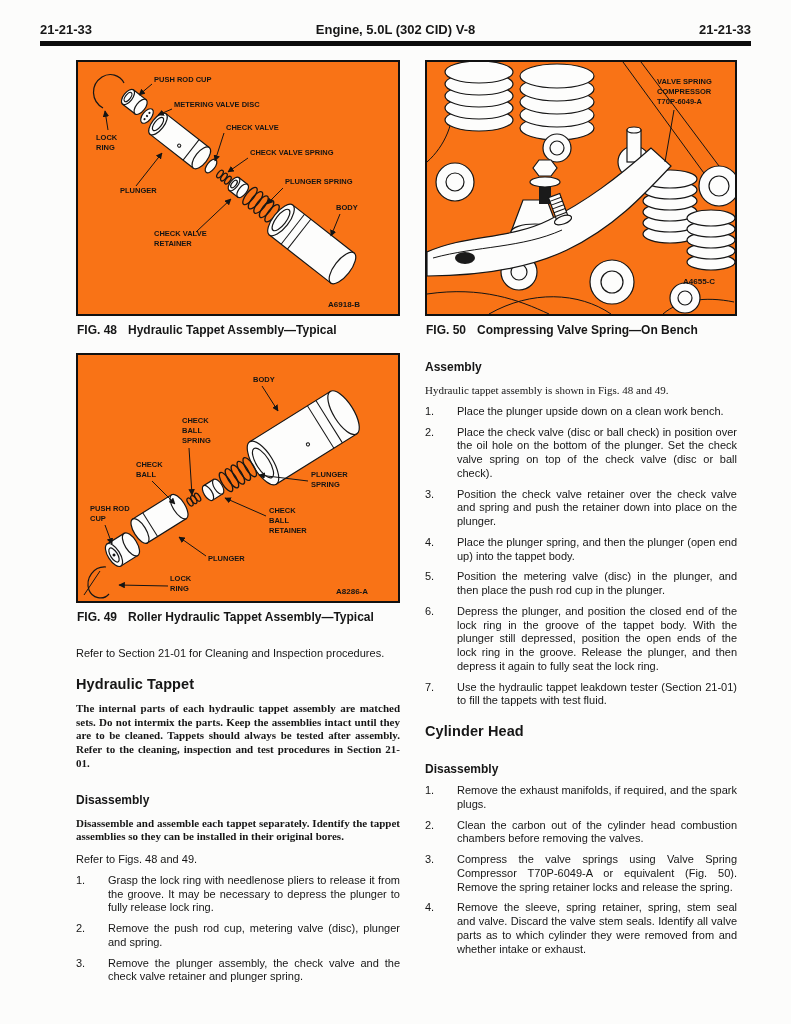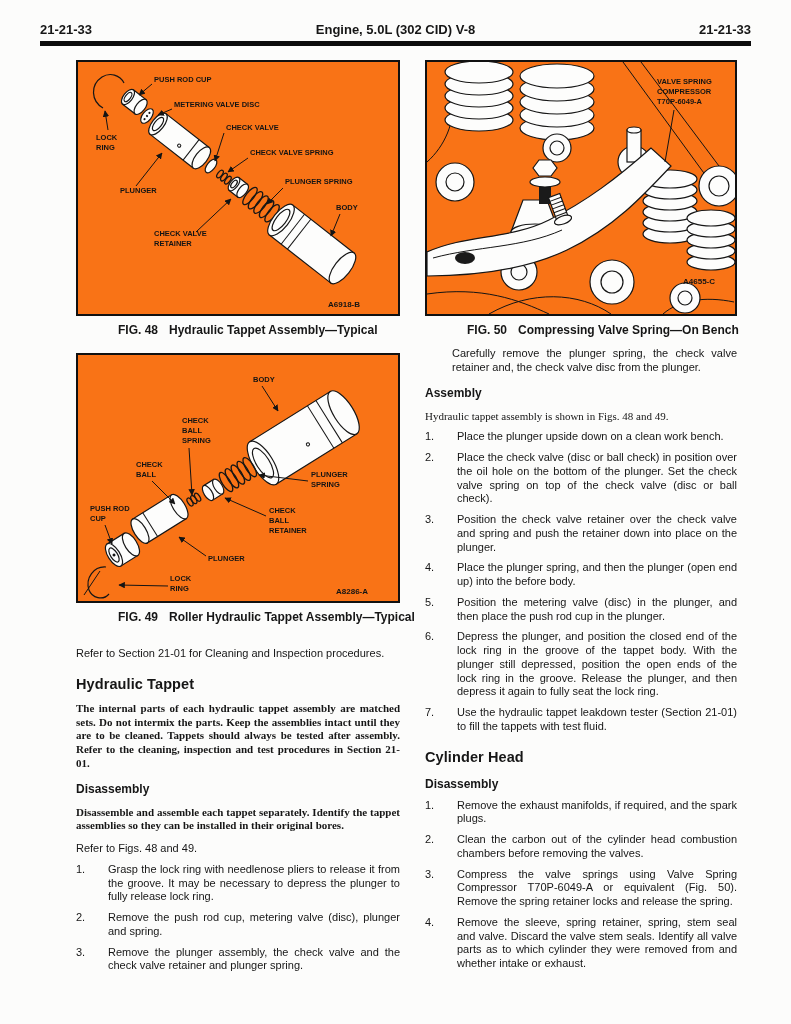--- a/index.html
+++ b/index.html
@@ -20,28 +20,28 @@
 
   
   .columns { display:flex; gap:25px; padding:14px 54px 0 76px; }
   .col-l { width:324px; flex:none; }
   .col-r { width:312px; flex:none; }
 
   .figbox { border:2px solid #111; background:#f97316; }
   .figbox svg { display:block; }
 
   .figcap { margin:7px 0 0 1px; font-size:12px; font-weight:bold; white-space:nowrap; }
-  .figcap .num { margin-right:11px;margin-left:41px; }
+  .figcap .num { margin-right:11px; }
 
   .bodytext { font-size:11px; line-height:1.25; }
   p.para { text-align:justify; margin-top:9px; }
   p.para.bold { font-weight:bold; }
   p.carry { margin-left:27px; }
   h2.sec { font-size:14.5px; font-weight:bold; margin-top:14px; letter-spacing:.1px; }
-  h3.sub { font-size:12px; font-weight:bold; margin-top:11px; }
+  h3.sub { font-size:12px; font-weight:bold; margin-top:22px; }
   .steps { margin-top:2px; }
   .step { display:flex; margin-top:7px; }
   .step .n { width:32px; flex:none; font-weight:normal; }
   .step .t { flex:1; text-align:justify; }
   .fig49-box { margin-top:15px; }
   .mt4 { margin-top:4px;font-family:Liberation Serif, serif; }
 
   svg text { font-family:"Liberation Sans", sans-serif; font-weight:bold; font-size:7.5px; fill:#141414; }
   svg text.ref { font-size:8px; }
   svg .ln  { stroke:#141414; stroke-width:1; fill:none; }
@@ -372,41 +372,40 @@
           <text x="230" y="22">VALVE SPRING</text>
           <text x="230" y="32">COMPRESSOR</text>
           <text x="230" y="42">T70P-6049-A</text>
           <text class="ref" x="256" y="222">A4655-C</text>
         </svg>
       </div>
       <div class="figcap">
         <span class="num">FIG. 50</span><span>Compressing Valve Spring—On Bench</span>
       </div>
 
-      <p class="para carry">Carefully remove the plunger spring, the check valve retainer and, the check valve disc from the plunger.</p>
 
       <h3 class="sub">Assembly</h3>
       <p class="para mt4">Hydraulic tappet assembly is shown in Figs. 48 and 49.</p>
 
       <div class="steps">
         <div class="step">
           <span class="n">1.</span>
           <span class="t">Place the plunger upside down on a clean work bench.</span>
         </div>
         <div class="step">
           <span class="n">2.</span>
           <span class="t">Place the check valve (disc or ball check) in position over the oil hole on the bottom of the plunger. Set the check valve spring on top of the check valve (disc or ball check).</span>
         </div>
         <div class="step">
           <span class="n">3.</span>
           <span class="t">Position the check valve retainer over the check valve and spring and push the retainer down into place on the plunger.</span>
         </div>
         <div class="step">
           <span class="n">4.</span>
-          <span class="t">Place the plunger spring, and then the plunger (open end up) into the before body.</span>
+          <span class="t">Place the plunger spring, and then the plunger (open end up) into the tappet body.</span>
         </div>
         <div class="step">
           <span class="n">5.</span>
           <span class="t">Position the metering valve (disc) in the plunger, and then place the push rod cup in the plunger.</span>
         </div>
         <div class="step">
           <span class="n">6.</span>
           <span class="t">Depress the plunger, and position the closed end of the lock ring in the groove of the tappet body. With the plunger still depressed, position the open ends of the lock ring in the groove. Release the plunger, and then depress it again to fully seat the lock ring.</span>
         </div>
         <div class="step">

